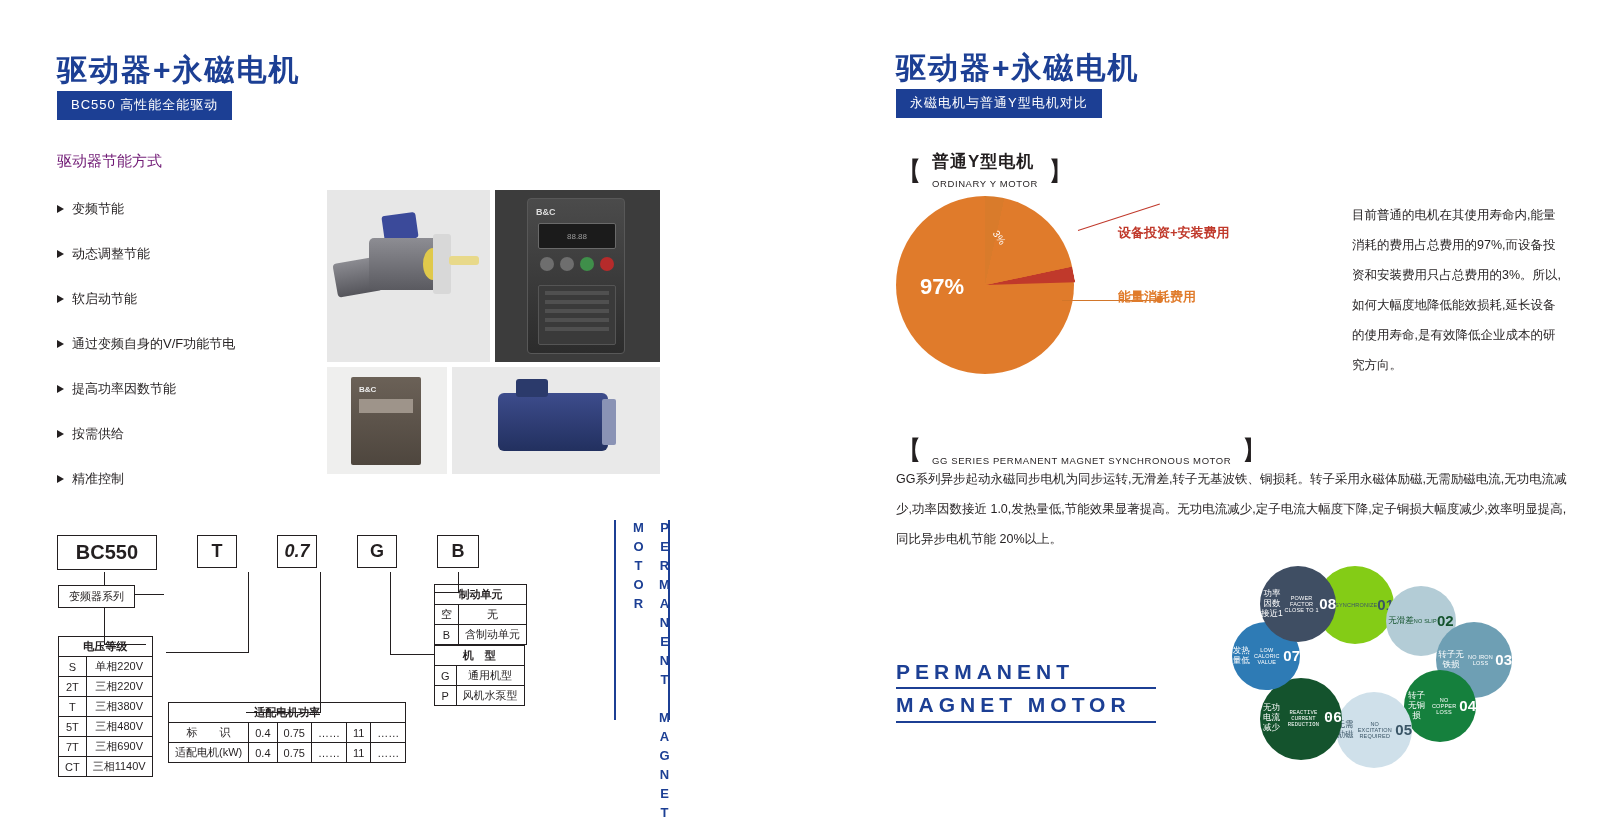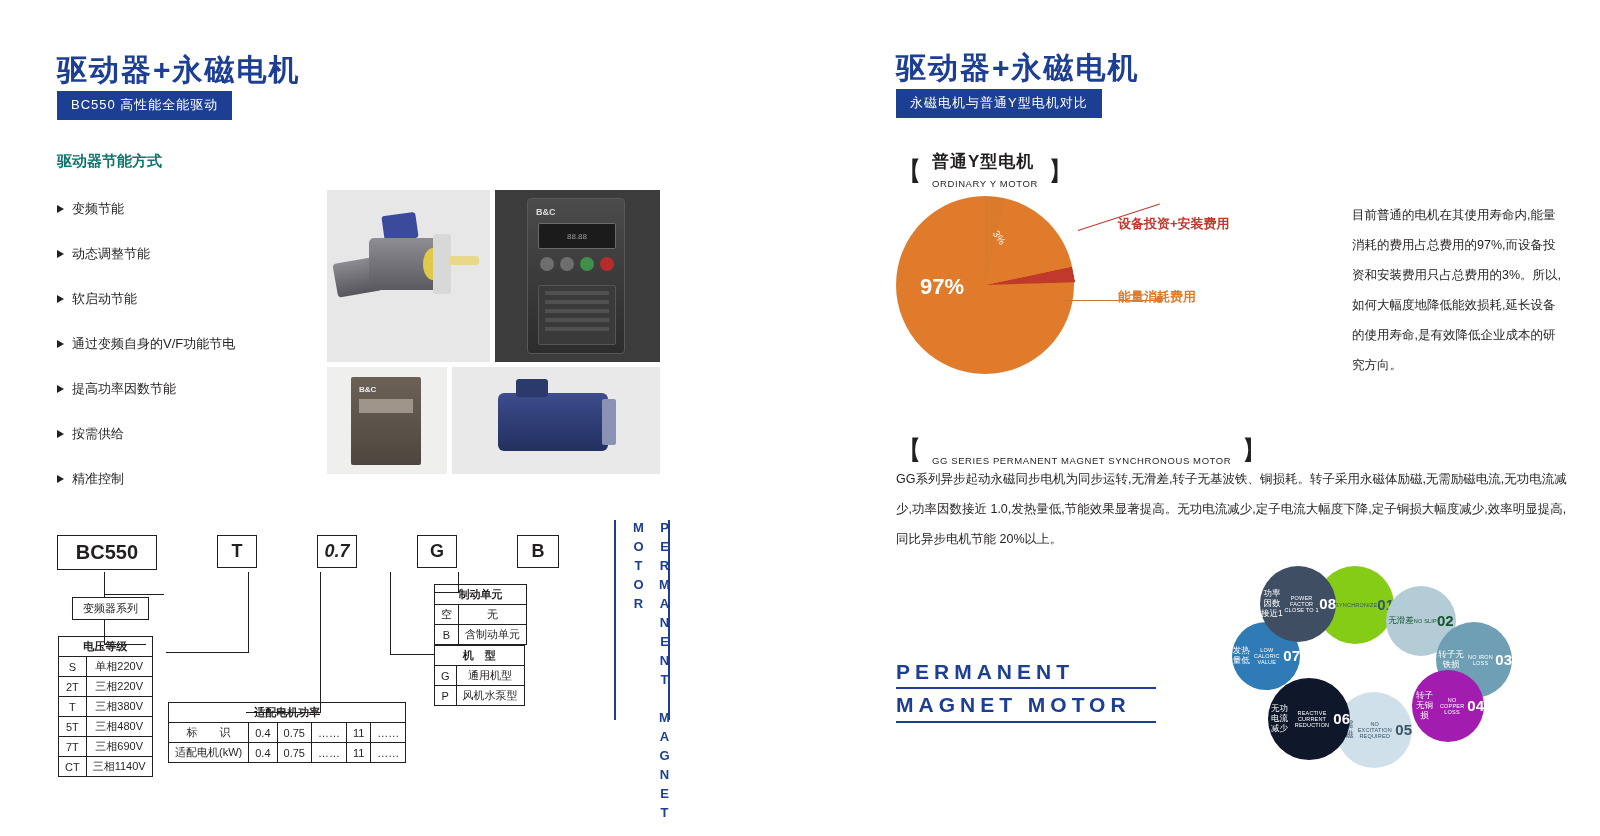--- a/index.html
+++ b/index.html
@@ -17,21 +17,21 @@
   .h1 {
     font-size: 30px; font-weight: bold; color: #1c3f94;
     letter-spacing: 2px;
   }
   .badge {
     display: inline-block;
     background: #1c3f94; color: #fff;
     font-size: 13px; letter-spacing: 1px;
     padding: 5px 14px 6px 14px;
   }
-  .sec-title { font-size: 15px; font-weight: bold; color: #0f766e; }
+  .sec-title { font-size: 15px; font-weight: normal; color: #701a75; }
 
   
   .left { position: absolute; left: 0; top: 0; width: 800px; height: 836px; }
   .left .title { position: absolute; left: 57px; top: 50px; }
   .left .badge-wrap { position: absolute; left: 57px; top: 91px; }
   .left .sec1 { position: absolute; left: 57px; top: 152px; }
 
   .bullets { position: absolute; left: 57px; top: 186px; width: 265px; }
   .bullet {
     display: flex; align-items: center;
@@ -120,21 +120,21 @@
   .code { position: absolute; left: 57px; top: 535px; }
   .codebox {
     display: inline-block; border: 1.5px solid #231f20; text-align: center;
     font-weight: bold; padding: 5px 0; background: #fff;
   }
   .cb1 { width: 100px; font-size: 20px; }
   .cb2 { width: 40px;  font-size: 18px; }
   .cb3 { width: 40px;  font-size: 18px; font-style: italic; }
   .cb4 { width: 40px;  font-size: 18px; }
   .cb5 { width: 42px;  font-size: 18px; }
-  .codeRow { display: flex; gap: 60px; align-items: flex-start; }
+  .codeRow { display: flex; gap: 40px; align-items: flex-start; }
 
   .tbl { border-collapse: collapse; font-size: 11px; }
   .tbl td { border: 1px solid #231f20; padding: 2px 6px; text-align: center; white-space: nowrap;}
   .tbl .hd { font-weight: bold; }
   .lbl-box {
     border: 1px solid #231f20; font-size: 11px; padding: 3px 10px; display: inline-block;
     background:#fff;
   }
   .vert {
     position: absolute; left: 625px; top: 520px;
@@ -172,21 +172,21 @@
   .pie .p97 {
     position:absolute; left: 24px; top: 78px; color:#fff;
     font-size: 22px; font-weight: bold;
   }
   .pie .p3 {
     position:absolute; left: 96px; top: 36px; color:#fff; font-size: 10px;
     transform: rotate(55deg);
   }
   .leader { position:absolute; height:1px; background:#d2762a; }
   .leader.red { background:#c0392b; }
-  .lg-red { position:absolute; color:#c0392b; font-size:13px; font-weight:bold; }
+  .lg-red { position:absolute; color:#c0392b; font-size:13px; font-weight:bold;margin-top:9px; }
   .lg-org { position:absolute; color:#e07b2b; font-size:13px; font-weight:bold; }
   .dot { position:absolute; width:7px; height:7px; border-radius:50%; background:#e07b2b;}
   .para {
     font-size: 12.5px; line-height: 30px; color:#231f20;
   }
   .right-para { position:absolute; left: 552px; top: 200px; width: 212px; }
 
   .sec-b { position:absolute; left:96px; top:432px; }
   .gg-para { position:absolute; left:96px; top:464px; width:672px; }
 
@@ -324,21 +324,21 @@
 
     <div style="position:absolute;left:320px;top:572px;width:1px;height:140px;background:#231f20;"></div>
     <div style="position:absolute;left:246px;top:712px;width:75px;height:1px;background:#231f20;"></div>
 
     <div style="position:absolute;left:390px;top:572px;width:1px;height:82px;background:#231f20;"></div>
     <div style="position:absolute;left:390px;top:654px;width:44px;height:1px;background:#231f20;"></div>
 
     <div style="position:absolute;left:458px;top:572px;width:1px;height:20px;background:#231f20;"></div>
     <div style="position:absolute;left:435px;top:592px;width:24px;height:1px;background:#231f20;"></div>
 
-    <div class="lbl-box" style="position:absolute;left:72px;top:585px;margin-top:12px;">变频器系列</div>
+    <div class="lbl-box" style="position:absolute;left:58px;top:585px;">变频器系列</div>
 
     <table class="tbl" style="position:absolute;left:58px;top:636px;">
       <tbody>
           <tr>
             <td class="hd" colspan="2">电压等级</td>
           </tr>
       <tr>
             <td>S</td>
             <td>单相220V</td>
           </tr>
@@ -493,31 +493,31 @@
       <div class="circ" style="left:178px;top:26px;width:70px;height:70px;background:#b3ccd6;color:#14532d;">
         <span class="cn">无滑差</span>
         <span class="en">NO SLIP</span>
         <span class="num">02</span>
       </div>
       <div class="circ" style="left:228px;top:62px;width:76px;height:76px;background:#6e9fb4;">
         <span class="cn">转子无铁损</span>
         <span class="en">NO IRON LOSS</span>
         <span class="num">03</span>
       </div>
-      <div class="circ" style="left:204px;top:110px;width:72px;height:72px;background:#a21caf;">
+      <div class="circ" style="left:196px;top:110px;width:72px;height:72px;background:#15803d;">
         <span class="cn">转子无铜损</span>
         <span class="en">NO COPPER LOSS</span>
         <span class="num">04</span>
       </div>
       <div class="circ" style="left:128px;top:132px;width:76px;height:76px;background:#cfe0ea;color:#3a5566;">
         <span class="cn">无需励磁</span>
         <span class="en">NO EXCITATION REQUIRED</span>
         <span class="num">05</span>
       </div>
-      <div class="circ" style="left:60px;top:118px;width:82px;height:82px;background:#0f172a;">
+      <div class="circ" style="left:52px;top:118px;width:82px;height:82px;background:#14532d;font-family:Liberation Mono, monospace;">
         <span class="cn">无功电流减少</span>
         <span class="en">REACTIVE CURRENT REDUCTION</span>
         <span class="num">06</span>
       </div>
       <div class="circ" style="left:24px;top:62px;width:68px;height:68px;background:#2e7bb5;">
         <span class="cn">发热量低</span>
         <span class="en">LOW CALORIC VALUE</span>
         <span class="num">07</span>
       </div>
       <div class="circ" style="left:52px;top:6px;width:76px;height:76px;background:#3f4e63;">

